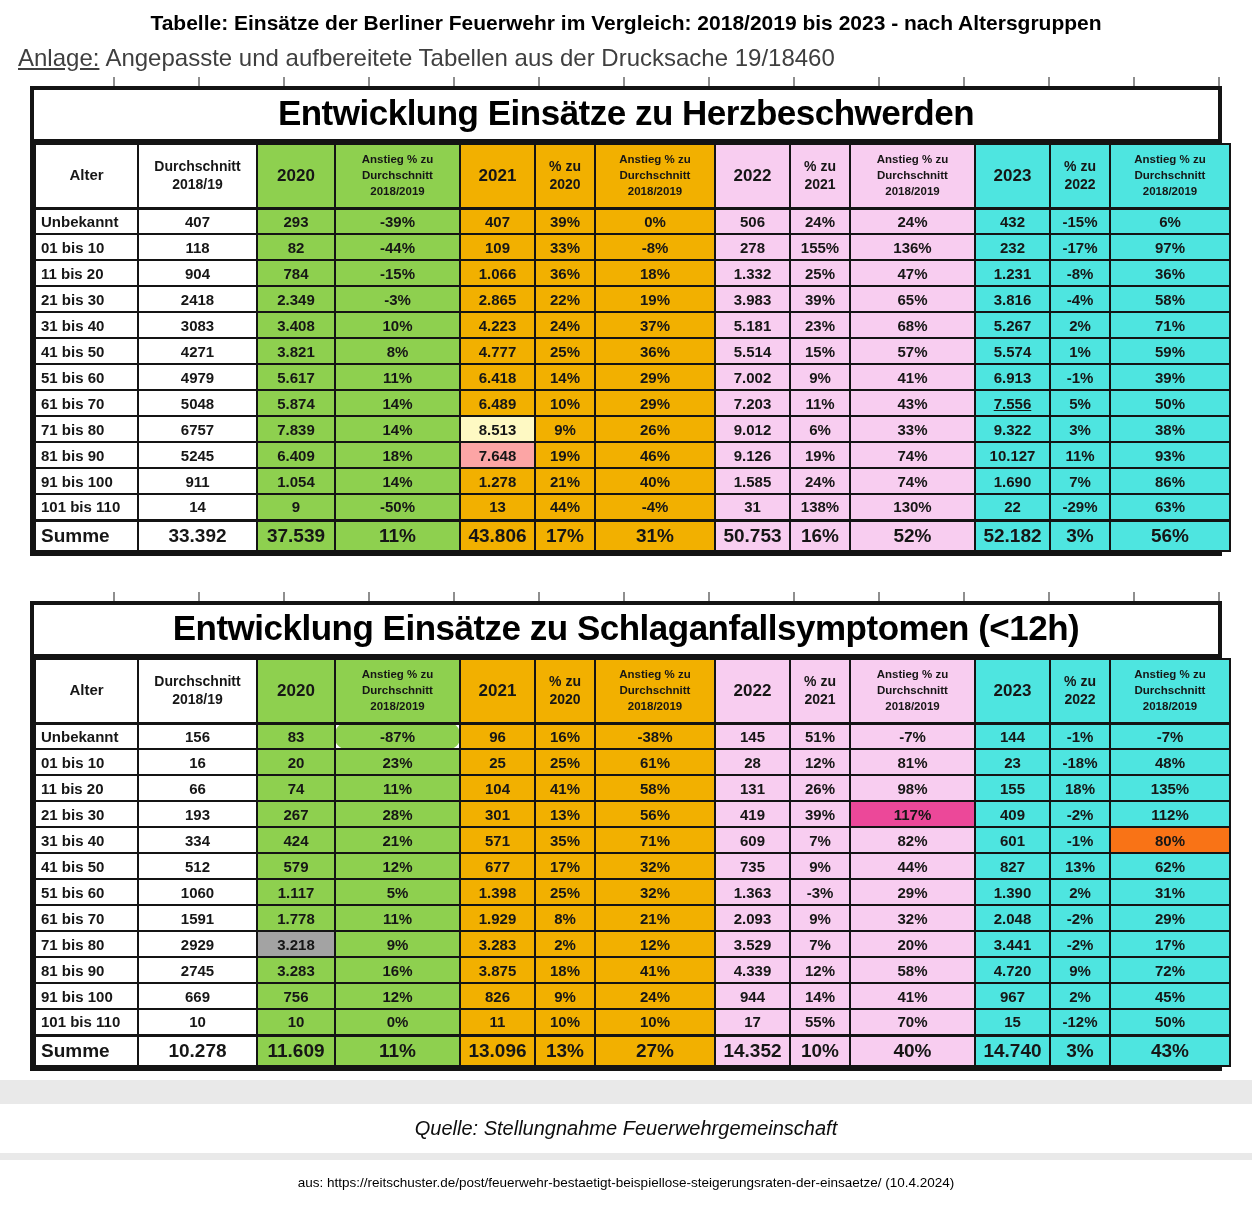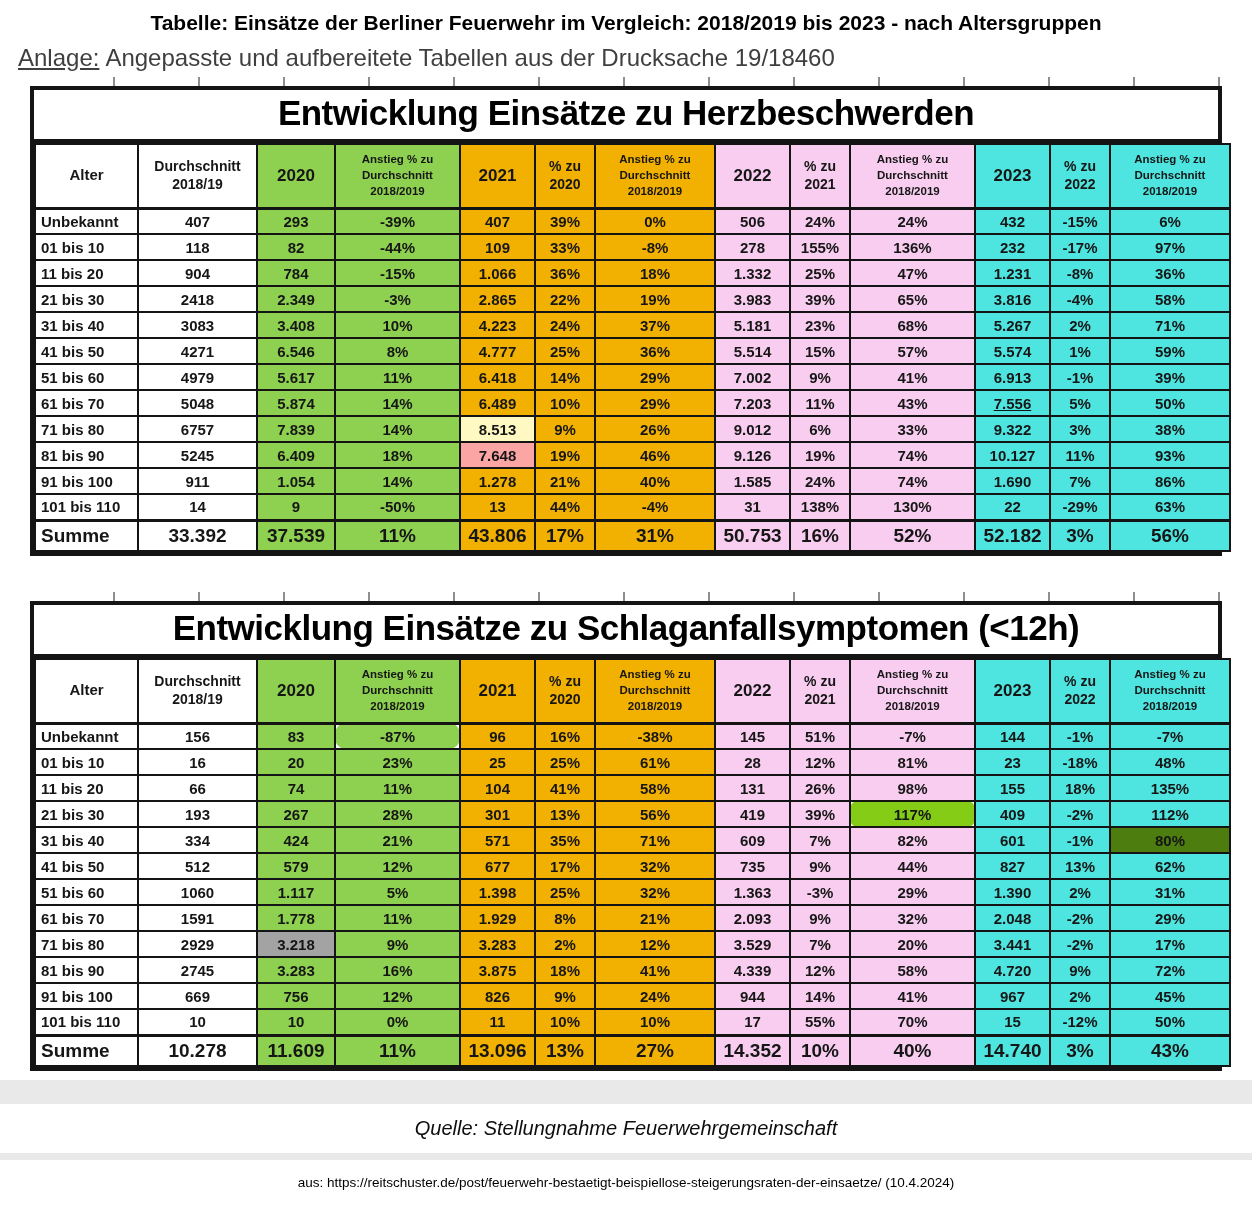--- a/index.html
+++ b/index.html
@@ -226,21 +226,21 @@
               <td class="col7" style="background: rgb(248, 205, 240);">5.181</td>
               <td class="col8" style="background: rgb(248, 205, 240);">23%</td>
               <td class="col9" style="background: rgb(248, 205, 240);">68%</td>
               <td class="col10" style="background: rgb(78, 229, 224);">5.267</td>
               <td class="col11" style="background: rgb(78, 229, 224);">2%</td>
               <td class="col12" style="background: rgb(78, 229, 224);">71%</td>
             </tr>
             <tr>
               <td class="col0" style="background: rgb(255, 255, 255);">41 bis 50</td>
               <td class="col1" style="background: rgb(255, 255, 255);">4271</td>
-              <td class="col2" style="background: rgb(142, 208, 79);">6.546</td>
+              <td class="col2" style="background: rgb(142, 208, 79);">3.821</td>
               <td class="col3" style="background: rgb(142, 208, 79);">8%</td>
               <td class="col4" style="background: rgb(242, 176, 0);">4.777</td>
               <td class="col5" style="background: rgb(242, 176, 0);">25%</td>
               <td class="col6" style="background: rgb(242, 176, 0);">36%</td>
               <td class="col7" style="background: rgb(248, 205, 240);">5.514</td>
               <td class="col8" style="background: rgb(248, 205, 240);">15%</td>
               <td class="col9" style="background: rgb(248, 205, 240);">57%</td>
               <td class="col10" style="background: rgb(78, 229, 224);">5.574</td>
               <td class="col11" style="background: rgb(78, 229, 224);">1%</td>
               <td class="col12" style="background: rgb(78, 229, 224);">59%</td>
@@ -451,39 +451,39 @@
             <tr>
               <td class="col0" style="background: rgb(255, 255, 255);">21 bis 30</td>
               <td class="col1" style="background: rgb(255, 255, 255);">193</td>
               <td class="col2" style="background: rgb(142, 208, 79);">267</td>
               <td class="col3" style="background: rgb(142, 208, 79);">28%</td>
               <td class="col4" style="background: rgb(242, 176, 0);">301</td>
               <td class="col5" style="background: rgb(242, 176, 0);">13%</td>
               <td class="col6" style="background: rgb(242, 176, 0);">56%</td>
               <td class="col7" style="background: rgb(248, 205, 240);">419</td>
               <td class="col8" style="background: rgb(248, 205, 240);">39%</td>
-              <td class="col9" style="background: #84cc16; border-radius: 8px;">117%</td>
+              <td class="col9" style="background: #ec4899;">117%</td>
               <td class="col10" style="background: rgb(78, 229, 224);">409</td>
               <td class="col11" style="background: rgb(78, 229, 224);">-2%</td>
               <td class="col12" style="background: rgb(78, 229, 224);">112%</td>
             </tr>
             <tr>
               <td class="col0" style="background: rgb(255, 255, 255);">31 bis 40</td>
               <td class="col1" style="background: rgb(255, 255, 255);">334</td>
               <td class="col2" style="background: rgb(142, 208, 79);">424</td>
               <td class="col3" style="background: rgb(142, 208, 79);">21%</td>
               <td class="col4" style="background: rgb(242, 176, 0);">571</td>
               <td class="col5" style="background: rgb(242, 176, 0);">35%</td>
               <td class="col6" style="background: rgb(242, 176, 0);">71%</td>
               <td class="col7" style="background: rgb(248, 205, 240);">609</td>
               <td class="col8" style="background: rgb(248, 205, 240);">7%</td>
               <td class="col9" style="background: rgb(248, 205, 240);">82%</td>
               <td class="col10" style="background: rgb(78, 229, 224);">601</td>
               <td class="col11" style="background: rgb(78, 229, 224);">-1%</td>
-              <td class="col12" style="background: #4d7c0f;">80%</td>
+              <td class="col12" style="background: #f97316;">80%</td>
             </tr>
             <tr>
               <td class="col0" style="background: rgb(255, 255, 255);">41 bis 50</td>
               <td class="col1" style="background: rgb(255, 255, 255);">512</td>
               <td class="col2" style="background: rgb(142, 208, 79);">579</td>
               <td class="col3" style="background: rgb(142, 208, 79);">12%</td>
               <td class="col4" style="background: rgb(242, 176, 0);">677</td>
               <td class="col5" style="background: rgb(242, 176, 0);">17%</td>
               <td class="col6" style="background: rgb(242, 176, 0);">32%</td>
               <td class="col7" style="background: rgb(248, 205, 240);">735</td>

